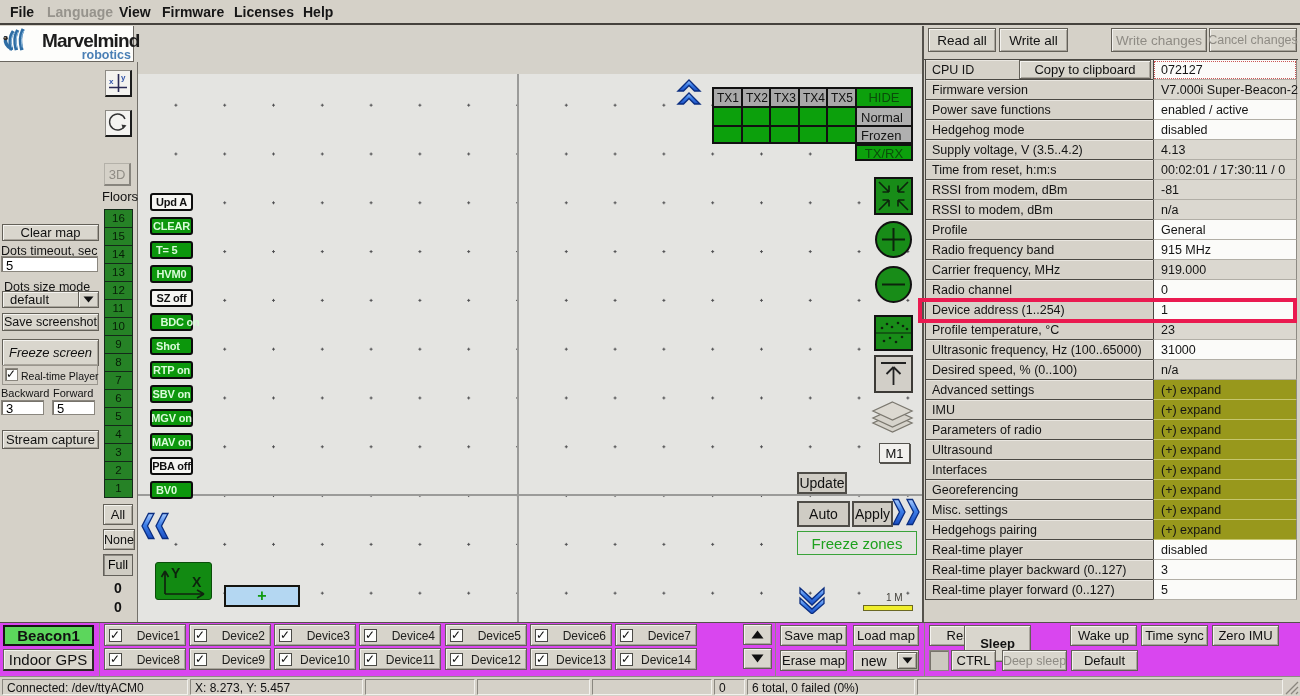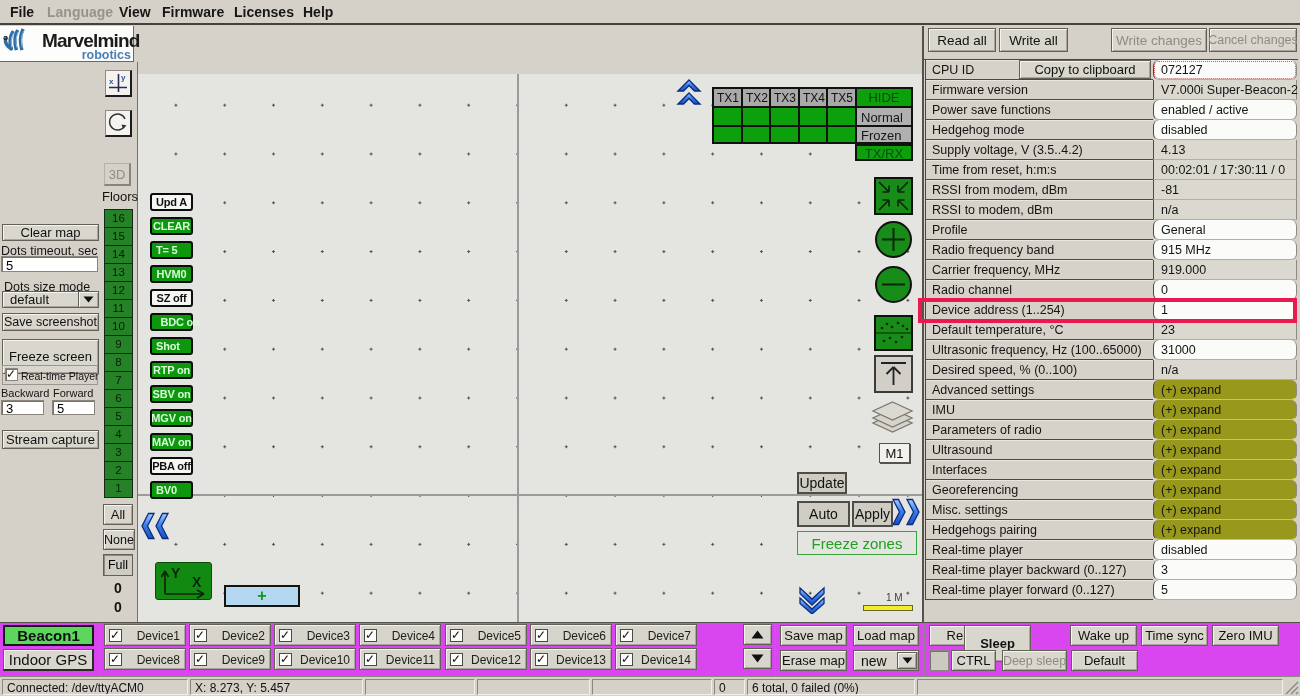--- a/index.html
+++ b/index.html
@@ -60,23 +60,23 @@
 .gcirc { position:absolute; left:737px; width:37px; height:37px; background:#188c18;
   border:2px solid #111; border-radius:50%; display:flex; align-items:center; justify-content:center; }
 
 .trow { position:relative; width:374px; height:20px; }
 .tl { position:absolute; left:1px; top:0; width:228px; height:20px; background:#d6d2c9;
   border-bottom:1px solid #4a4843; border-left:1px solid #4a4843; box-shadow: inset 0 1px 0 #e9e6e0;
   font-size:12.5px; color:#141414; padding:3px 0 0 6px; white-space:nowrap; }
 .tv { position:absolute; left:229px; top:0; width:144px; height:20px;
   border-bottom:1px solid #b1aea6; border-left:1px solid #4a4843; border-right:1px solid #8d8a83;
   font-size:12.5px; color:#141414; padding:3px 0 0 7px; white-space:nowrap; }
-.vw { background:#fbfbf9;border-radius:6px; }
+.vw { background:#fbfbf9; }
 .vg { background:#dbd8d0; }
-.vo { background:#98981c; border-bottom:1px solid #c6c66e;border-radius:6px; }
+.vo { background:#98981c; border-bottom:1px solid #c6c66e; }
 
 .dev { position:absolute; height:22px; width:82px; background:#d7d4cb; border:1px solid #63605a;
   box-shadow: inset 1px 1px 0 #f2f1ed, inset -1px -1px 0 #aaa69d; }
 .dev .cb { position:absolute; left:4px; top:4px; width:13px; height:13px; background:#fdfdfc;
   border:1px solid #4a4a46; }
 .dev .lb { position:absolute; right:5px; top:4px; font-size:12px; color:#20201e; }
 .ck { position:absolute; left:0px; top:-2px; font-size:12px; color:#111; }
 .fl { width:29px; height:19px; background:#268226; border:1px solid #14291a; margin-top:-1px;
   font-size:11.5px; color:#071e07; text-align:center; padding-top:2px; }
 </style>
@@ -96,21 +96,21 @@
  <div class="abs" style="left:1px; top:182px; font-size:12.5px; color:#141414; white-space:nowrap;">Dots timeout, sec</div>
  <div class="sunk abs" style="left:1px; top:194px; width:97px; height:16px; font-size:13px; padding:1px 0 0 4px;">5</div>
  <div class="abs" style="left:4px; top:218px; font-size:12.5px; color:#141414; white-space:nowrap;">Dots size mode</div>
  <div class="btn" style="left:2px; top:229px; width:97px; height:17px; justify-content:flex-start; padding-left:7px;">default</div>
  <div class="btn" style="left:78px; top:229px; width:21px; height:17px;">
    <svg width="11" height="7">
         <path d="M0.5 0.5 L10.5 0.5 L5.5 6.5 Z" fill="#111"></path>
       </svg>
     </div>
  <div class="btn" style="left:2px; top:251px; width:97px; height:18px; font-size:12.5px;">Save screenshot</div>
- <div class="btn" style="left:2px; top:277px; width:97px; height:35px;">Freeze screen</div>
+ <div class="btn" style="left:2px; top:277px; width:97px; height:27px;font-style:italic;">Freeze screen</div>
  <div class="abs" style="left:2px; top:303px; width:96px; height:20px; border:1px solid #9a968e;"></div>
  <div class="sunk abs" style="left:5px; top:306px; width:13px; height:13px; background:#fdfdfc;">
       <span class="ck">✓</span>
     </div>
  <div class="abs" style="left:21px; top:308px; font-size:10.5px; color:#141414; white-space:nowrap;">Real-time Player</div>
  <div class="abs" style="left:1px; top:325px; font-size:11px; color:#141414;">Backward</div>
  <div class="abs" style="left:53px; top:325px; font-size:11px; color:#141414;">Forward</div>
  <div class="sunk abs" style="left:1px; top:338px; width:43px; height:15px; font-size:13px; padding:0 0 0 4px;">3</div>
  <div class="sunk abs" style="left:52px; top:338px; width:43px; height:15px; font-size:13px; padding:0 0 0 4px;">5</div>
  <div class="btn" style="left:2px; top:368px; width:97px; height:19px;">Stream capture</div>
@@ -372,21 +372,21 @@
       </div>
   <div class="trow">
         <div class="tl">Radio channel</div>
         <div class="tv vw">0</div>
       </div>
   <div class="trow">
         <div class="tl">Device address (1..254)</div>
         <div class="tv vw">1</div>
       </div>
   <div class="trow">
-        <div class="tl">Default temperature, °C</div>
+        <div class="tl">Profile temperature, °C</div>
         <div class="tv vg">23</div>
       </div>
   <div class="trow">
         <div class="tl">Ultrasonic frequency, Hz (100..65000)</div>
         <div class="tv vw">31000</div>
       </div>
   <div class="trow">
         <div class="tl">Desired speed, % (0..100)</div>
         <div class="tv vg">n/a</div>
       </div>

